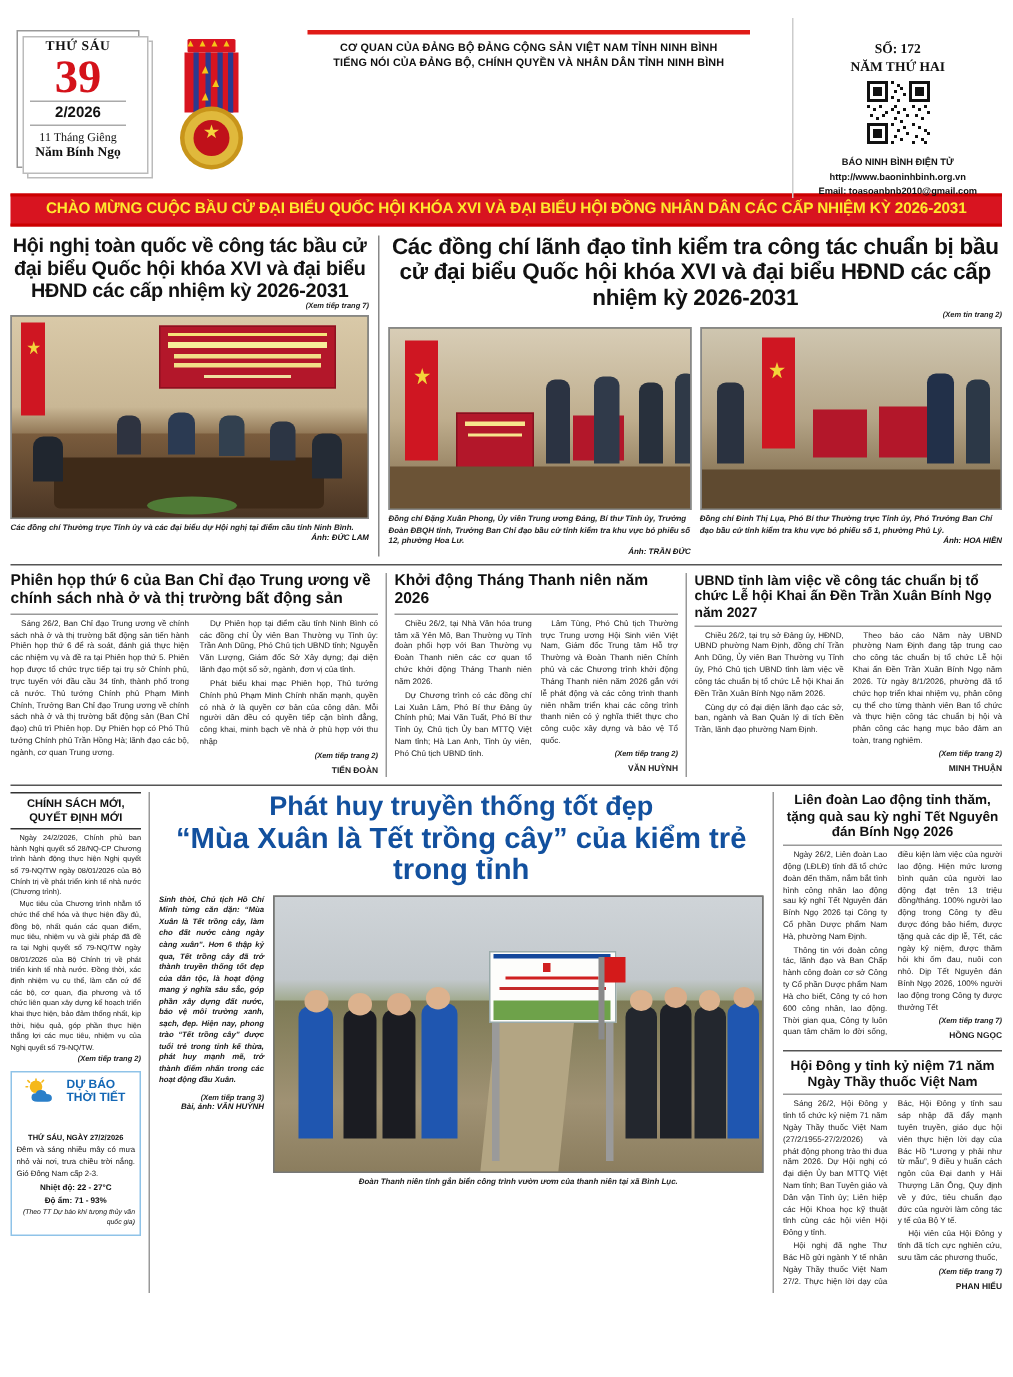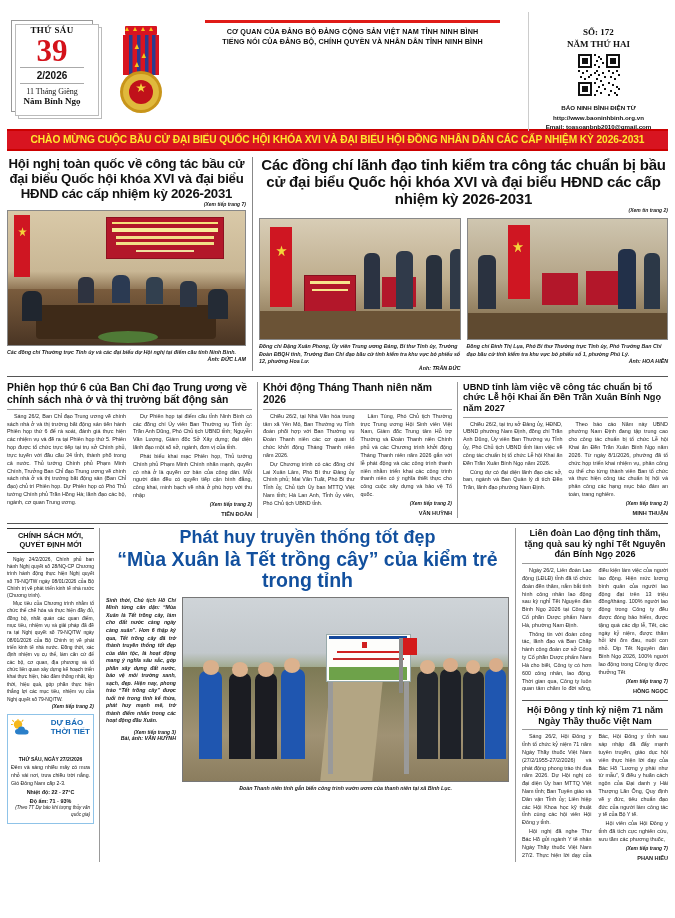--- a/index.html
+++ b/index.html
@@ -91,21 +91,21 @@
 
   .policy-hd {
     border: 1px solid #333; border-left: none; border-right: none;
     text-align: center; font-size: 7.4px; font-weight: bold; line-height: 1.25;
     padding: 2px 0; margin-bottom: 3px;
   }
   .policy-body { font-size: 4.9px; line-height: 1.5; text-align: justify; }
   .policy-body p { text-indent: 6px; }
 
   .weather-card { border: 1px solid #8fc3e8; margin-top: 5px; padding: 4px 3px 5px; background: #fff; }
-  .w-hd { display: flex; align-items: center; justify-content: space-between; gap: 3px; margin-bottom: 20px; }
+  .w-hd { display: flex; align-items: center; justify-content: center; gap: 3px; margin-bottom: 20px; }
   .w-title { font-size: 8px; font-weight: bold; color: #1367b5; line-height: 1.1; text-align: left; }
   .w-date { font-size: 5px; font-weight: bold; text-align: center; margin-bottom: 2px; }
   .w-text { font-size: 5.2px; line-height: 1.5; text-align: justify; }
   .w-line { font-size: 5.4px; font-weight: bold; text-align: center; line-height: 1.6; }
   .w-src { font-size: 4.6px; font-style: italic; text-align: right; line-height: 1.4; }
 
   .feature-hl1 { font-size: 18px; font-weight: bold; color: #12509e; text-align: center; line-height: 1.1; }
   .feature-hl2 { font-size: 19.5px; font-weight: bold; color: #12509e; text-align: center; line-height: 1.1; margin-top: 1px; }
   .feature-wrap { display: flex; gap: 6px; margin-top: 5px; }
   .feature-side { width: 70px; flex: 0 0 70px; }

